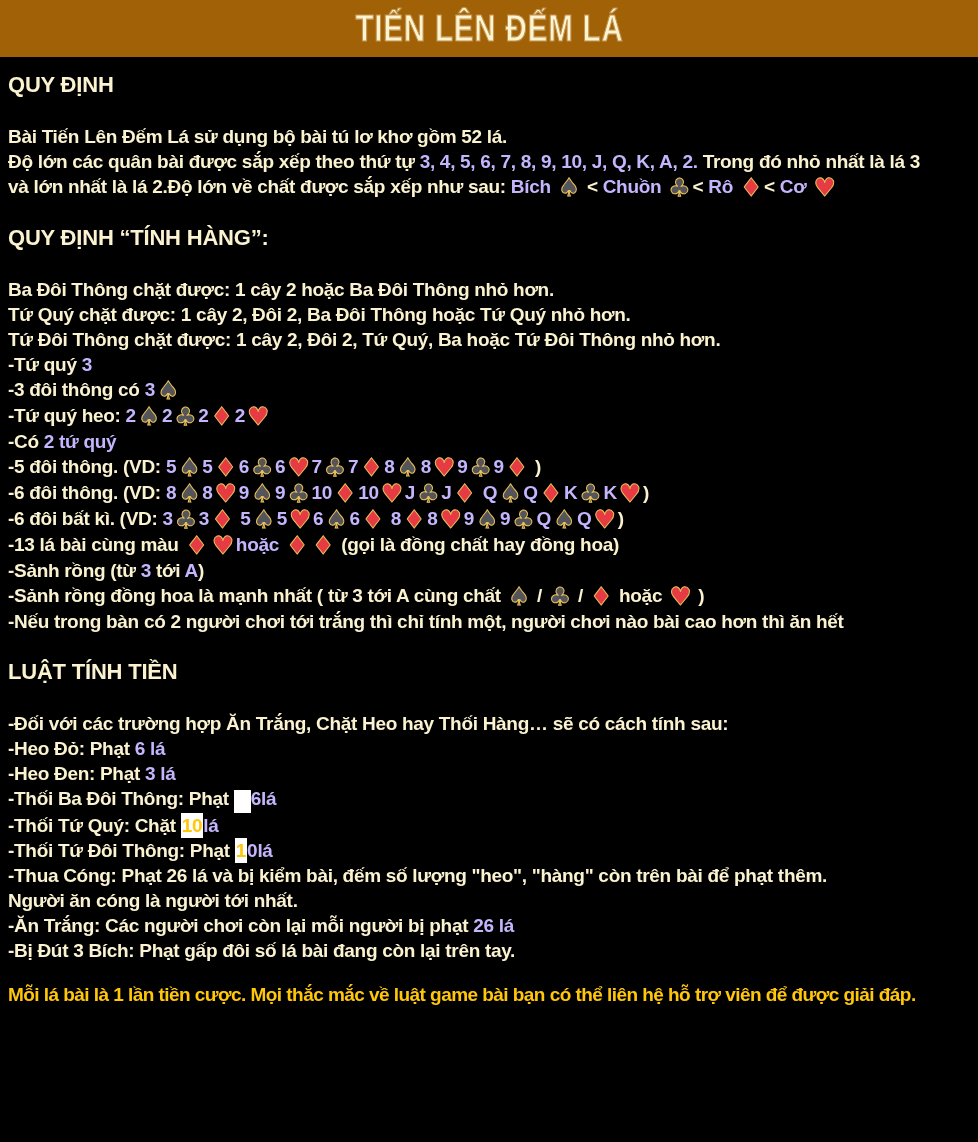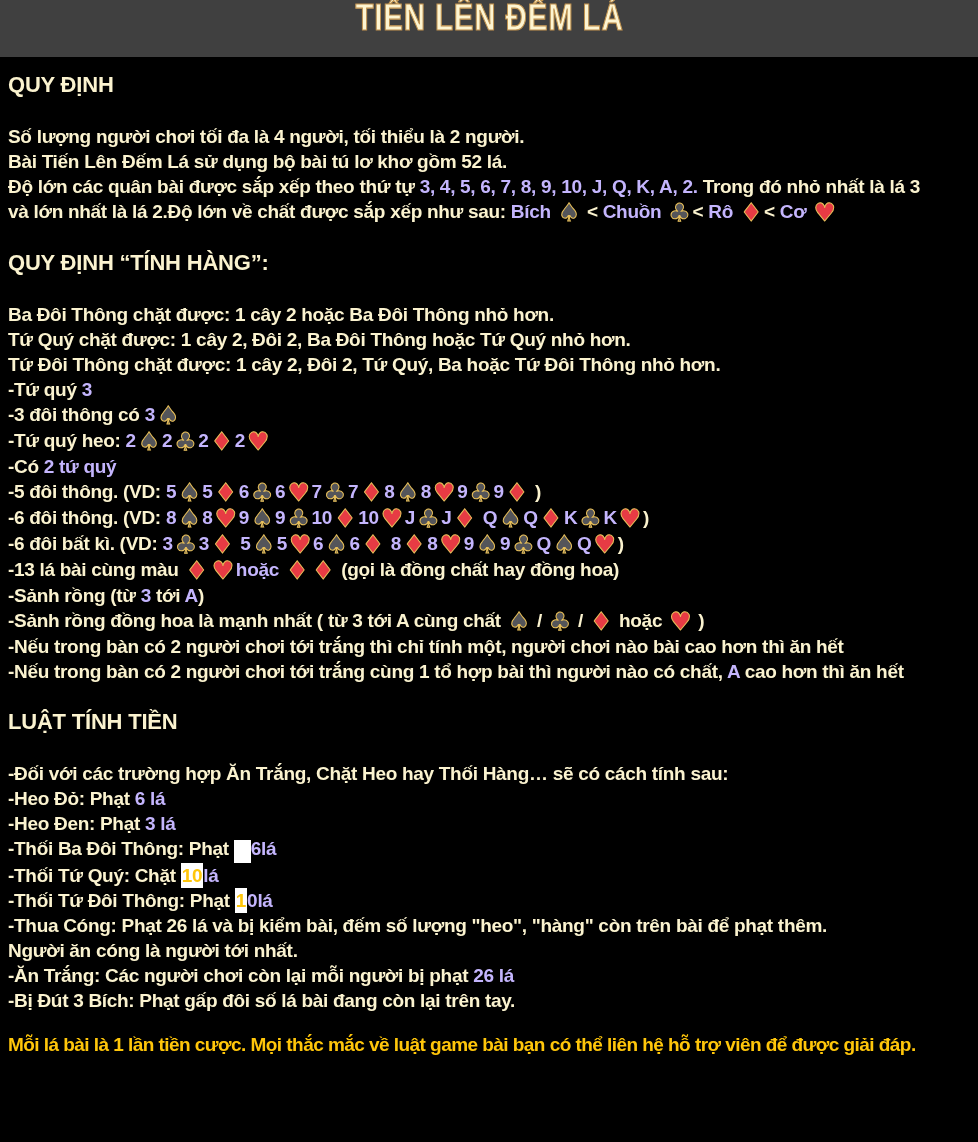--- a/index.html
+++ b/index.html
@@ -2,22 +2,22 @@
 <html><head>
 <meta charset="utf-8">
 <style>
   html,body{margin:0;padding:0;background:#000;}
   .page{
     width:978px;height:1142px;background:#000;overflow:hidden;
     font-family:"Liberation Sans","DejaVu Sans",sans-serif;
     font-weight:bold;position:relative;
   }
   .title-band{
-    background:#404040;height:57px;width:978px;
-    display:flex;align-items:flex-start;justify-content:center;
+    background:#a16207;height:57px;width:978px;
+    display:flex;align-items:center;justify-content:center;
   }
   .page-title{
     font-size:36px;line-height:1;color:#fdf5d2;
     -webkit-text-stroke:1.2px #c0924e;
     letter-spacing:1px;transform:scaleX(.82);transform-origin:center;
     white-space:nowrap;
   }
   .content{padding:6px 2px 0 8px;}
   .heading{
     font-size:22px;color:#fbf3cf;margin:25px 0 26px 0;
@@ -53,21 +53,20 @@
 </head>
 <body>
 
 <div class="page">
   <div class="title-band">
     <div class="page-title">TIẾN LÊN ĐẾM LÁ</div>
   </div>
   <div class="content" id="content">
       <section>
         <h2 class="heading">QUY ĐỊNH</h2>
-        <div class="line"><span class="seg-cream">Số lượng người chơi tối đa là 4 người, tối thiểu là 2 người.</span></div>
         <div class="line"><span class="seg-cream">Bài Tiến Lên Đếm Lá sử dụng bộ bài tú lơ khơ gồm 52 lá.</span></div>
         <div class="line"><span class="seg-cream">Độ lớn các quân bài được sắp xếp theo thứ tự </span><span class="seg-gold">3, 4, 5, 6, 7, 8, 9, 10, J, Q, K, A, 2.</span><span class="seg-cream"> Trong đó nhỏ nhất là lá 3</span></div>
         <div class="line"><span class="seg-cream">và lớn nhất là lá 2.Độ lớn về chất được sắp xếp như sau: </span><span class="seg-gold">Bích </span><span class="suit suit-dark">♠</span><span class="seg-cream"> &lt; </span><span class="seg-gold">Chuồn </span><span class="suit suit-dark">♣</span><span class="seg-cream">&lt; </span><span class="seg-gold">Rô </span><span class="suit suit-red">♦</span><span class="seg-cream">&lt; </span><span class="seg-gold">Cơ </span><span class="suit suit-red">♥</span></div>
       </section>
       <section>
         <h2 class="heading">QUY ĐỊNH “TÍNH HÀNG”:</h2>
         <div class="line"><span class="seg-cream">Ba Đôi Thông chặt được: 1 cây 2 hoặc Ba Đôi Thông nhỏ hơn.</span></div>
         <div class="line"><span class="seg-cream">Tứ Quý chặt được: 1 cây 2, Đôi 2, Ba Đôi Thông hoặc Tứ Quý nhỏ hơn.</span></div>
         <div class="line"><span class="seg-cream">Tứ Đôi Thông chặt được: 1 cây 2, Đôi 2, Tứ Quý, Ba hoặc Tứ Đôi Thông nhỏ hơn.</span></div>
       </section>
@@ -76,21 +75,20 @@
         <div class="line"><span class="seg-cream">-3 đôi thông có </span><span class="seg-gold">3</span><span class="suit suit-dark">♠</span></div>
         <div class="line"><span class="seg-cream">-Tứ quý heo: </span><span class="seg-gold">2</span><span class="suit suit-dark">♠</span><span class="seg-gold">2</span><span class="suit suit-dark">♣</span><span class="seg-gold">2</span><span class="suit suit-red">♦</span><span class="seg-gold">2</span><span class="suit suit-red">♥</span></div>
         <div class="line"><span class="seg-cream">-Có </span><span class="seg-gold">2 tứ quý</span></div>
         <div class="line"><span class="seg-cream">-5 đôi thông. (VD: </span><span class="seg-gold">5</span><span class="suit suit-dark">♠</span><span class="seg-gold">5</span><span class="suit suit-red">♦</span><span class="seg-gold">6</span><span class="suit suit-dark">♣</span><span class="seg-gold">6</span><span class="suit suit-red">♥</span><span class="seg-gold">7</span><span class="suit suit-dark">♣</span><span class="seg-gold">7</span><span class="suit suit-red">♦</span><span class="seg-gold">8</span><span class="suit suit-dark">♠</span><span class="seg-gold">8</span><span class="suit suit-red">♥</span><span class="seg-gold">9</span><span class="suit suit-dark">♣</span><span class="seg-gold">9</span><span class="suit suit-red">♦</span><span class="seg-cream"> )</span></div>
         <div class="line"><span class="seg-cream">-6 đôi thông. (VD: </span><span class="seg-gold">8</span><span class="suit suit-dark">♠</span><span class="seg-gold">8</span><span class="suit suit-red">♥</span><span class="seg-gold">9</span><span class="suit suit-dark">♠</span><span class="seg-gold">9</span><span class="suit suit-dark">♣</span><span class="seg-gold">10</span><span class="suit suit-red">♦</span><span class="seg-gold">10</span><span class="suit suit-red">♥</span><span class="seg-gold">J</span><span class="suit suit-dark">♣</span><span class="seg-gold">J</span><span class="suit suit-red">♦</span><span class="seg-gold"> Q</span><span class="suit suit-dark">♠</span><span class="seg-gold">Q</span><span class="suit suit-red">♦</span><span class="seg-gold">K</span><span class="suit suit-dark">♣</span><span class="seg-gold">K</span><span class="suit suit-red">♥</span><span class="seg-cream">)</span></div>
         <div class="line"><span class="seg-cream">-6 đôi bất kì. (VD:  </span><span class="seg-gold">3</span><span class="suit suit-dark">♣</span><span class="seg-gold">3</span><span class="suit suit-red">♦</span><span class="seg-gold"> 5</span><span class="suit suit-dark">♠</span><span class="seg-gold">5</span><span class="suit suit-red">♥</span><span class="seg-gold">6</span><span class="suit suit-dark">♠</span><span class="seg-gold">6</span><span class="suit suit-red">♦</span><span class="seg-gold"> 8</span><span class="suit suit-red">♦</span><span class="seg-gold">8</span><span class="suit suit-red">♥</span><span class="seg-gold">9</span><span class="suit suit-dark">♠</span><span class="seg-gold">9</span><span class="suit suit-dark">♣</span><span class="seg-gold">Q</span><span class="suit suit-dark">♠</span><span class="seg-gold">Q</span><span class="suit suit-red">♥</span><span class="seg-cream">)</span></div>
         <div class="line"><span class="seg-cream">-13 lá bài cùng màu </span><span class="suit suit-red">♦</span><span class="suit suit-red">♥</span><span class="seg-gold">hoặc </span><span class="suit suit-red">♦</span><span class="suit suit-red">♦</span><span class="seg-cream"> (gọi là đồng chất hay đồng hoa)</span></div>
         <div class="line"><span class="seg-cream">-Sảnh rồng (từ </span><span class="seg-gold">3</span><span class="seg-cream"> tới </span><span class="seg-gold">A</span><span class="seg-cream">)</span></div>
         <div class="line"><span class="seg-cream">-Sảnh rồng đồng hoa là mạnh nhất ( từ 3 tới A cùng chất </span><span class="suit suit-dark">♠</span><span class="seg-cream"> / </span><span class="suit suit-dark">♣</span><span class="seg-cream"> / </span><span class="suit suit-red">♦</span><span class="seg-cream"> hoặc </span><span class="suit suit-red">♥</span><span class="seg-cream"> )</span></div>
         <div class="line"><span class="seg-cream">-Nếu trong bàn có 2 người chơi tới trắng thì chỉ tính một, người chơi nào bài cao hơn thì ăn hết</span></div>
-        <div class="line"><span class="seg-cream">-Nếu trong bàn có 2 người chơi tới trắng cùng 1 tổ hợp bài thì người nào có chất, </span><span class="seg-gold">A</span><span class="seg-cream"> cao hơn thì ăn hết</span></div>
       </section>
       <section>
         <h2 class="heading">LUẬT TÍNH TIỀN</h2>
         <div class="line"><span class="seg-cream">-Đối với các trường hợp Ăn Trắng, Chặt Heo hay Thối Hàng… sẽ có cách tính sau:</span></div>
         <div class="line"><span class="seg-cream">-Heo Đỏ: Phạt </span><span class="seg-gold">6 lá</span></div>
         <div class="line"><span class="seg-cream">-Heo Đen: Phạt </span><span class="seg-gold">3 lá</span></div>
         <div class="line"><span class="seg-cream">-Thối Ba Đôi Thông: Phạt </span><span class="seg-hl"> </span><span class="seg-gold">6lá</span></div>
         <div class="line"><span class="seg-cream">-Thối Tứ Quý: Chặt </span><span class="seg-hlgold">10</span><span class="seg-gold">lá</span></div>
         <div class="line"><span class="seg-cream">-Thối Tứ Đôi Thông: Phạt </span><span class="seg-hlgold">1</span><span class="seg-gold">0lá</span></div>
         <div class="line"><span class="seg-cream">-Thua Cóng: Phạt 26 lá và bị kiểm bài, đếm số lượng "heo", "hàng" còn trên bài để phạt thêm.</span></div>

